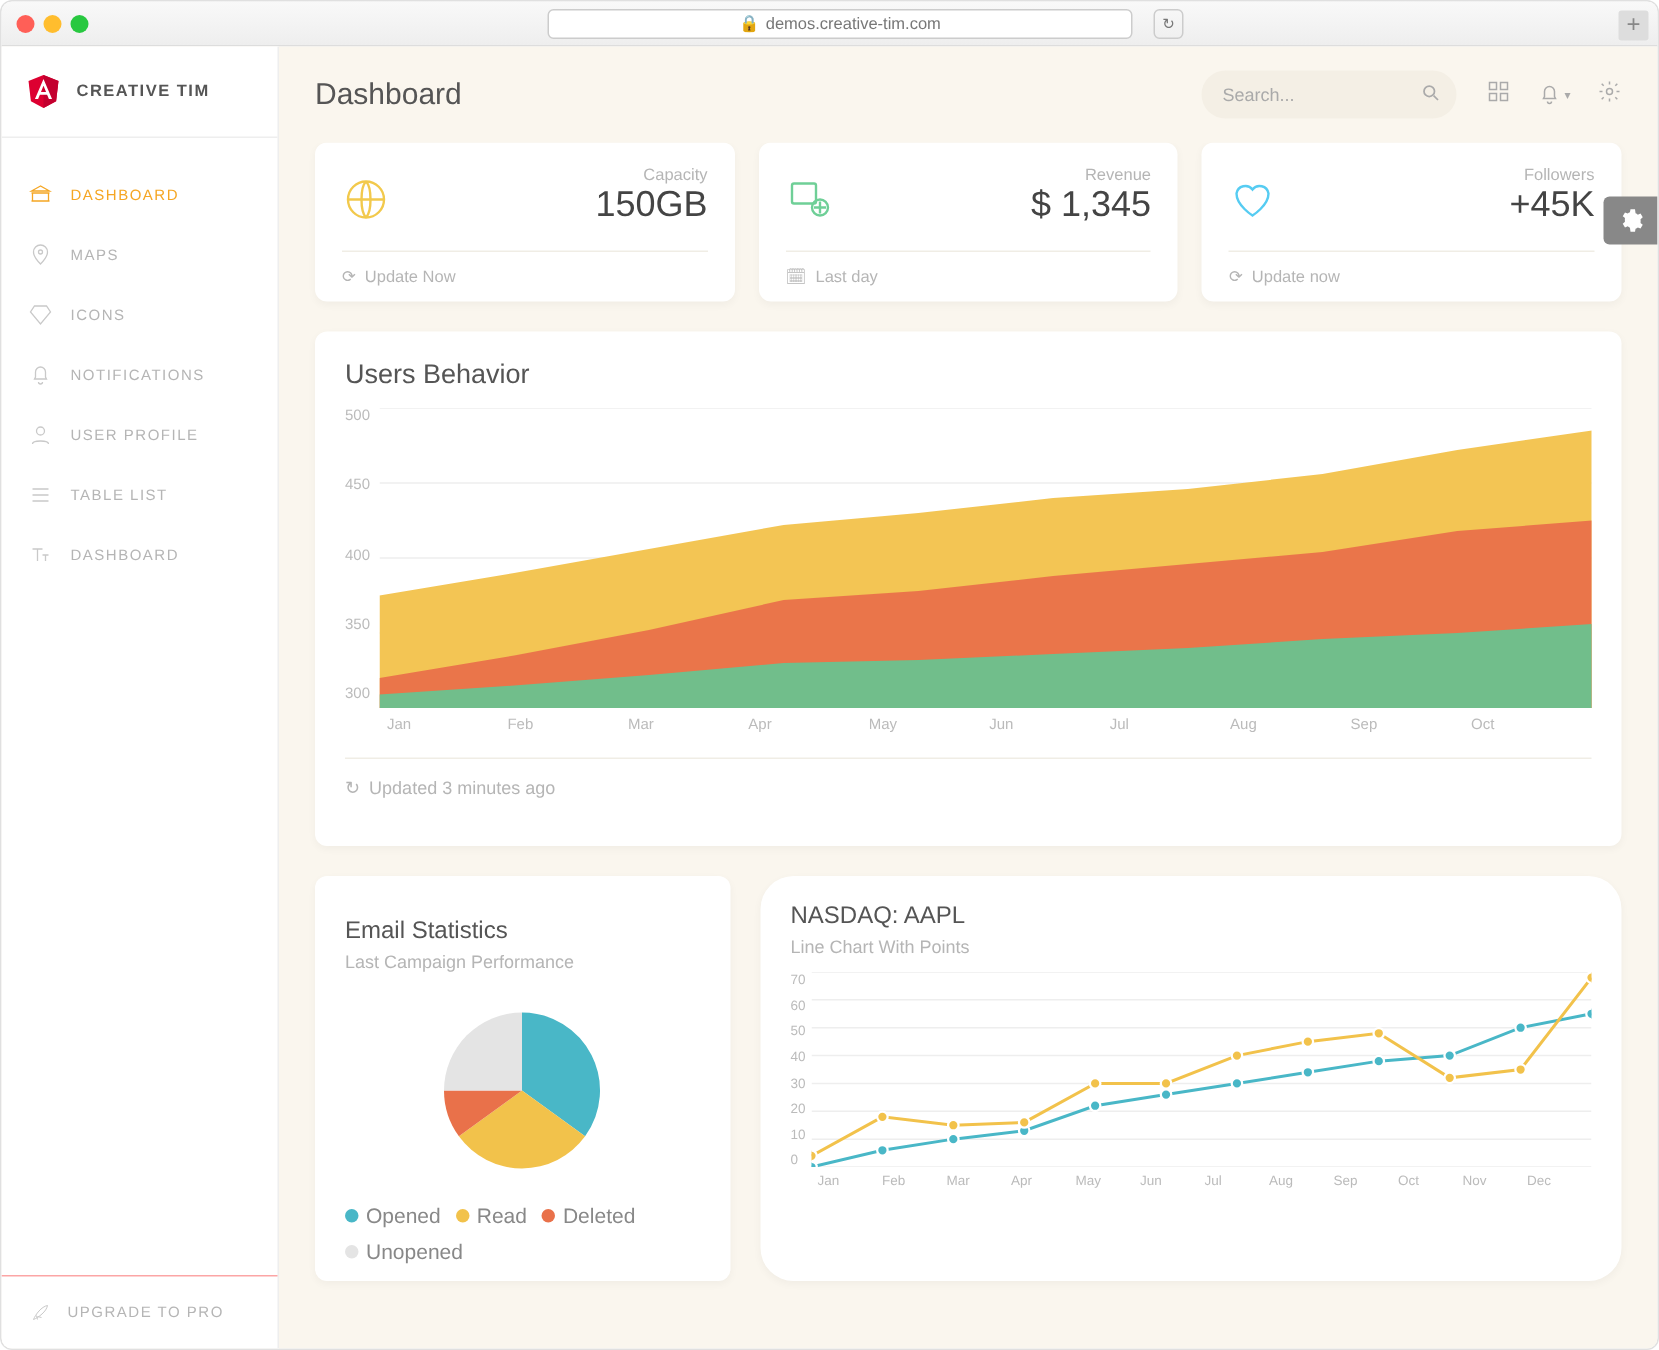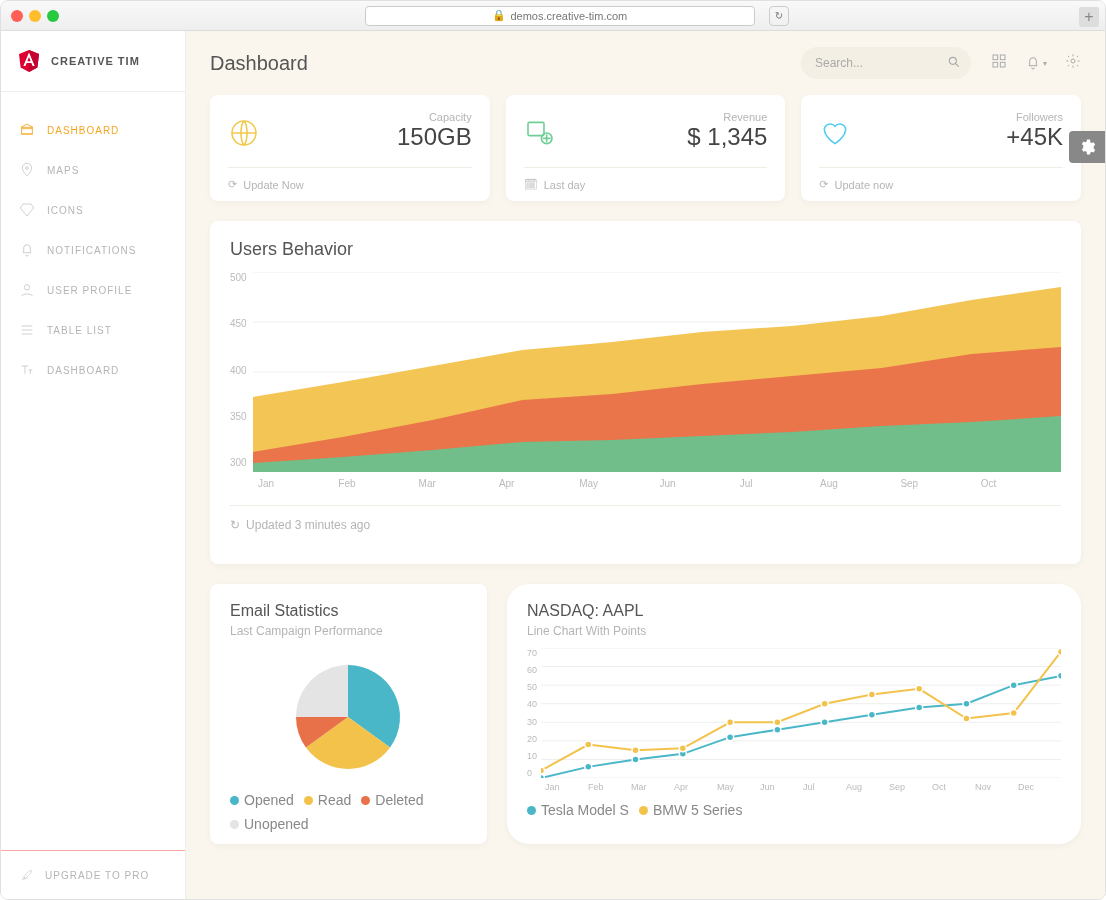--- a/index.html
+++ b/index.html
@@ -51,21 +51,21 @@
   .chart-title { font-size:18px; color:#555;}
   .chart-sub { font-size:12px; color:#b5b5b5; margin-top:4px;}
   .area-wrap { position:relative; margin-top:12px; height:200px; display:flex;}
   .y-axis { display:flex; flex-direction:column; justify-content:space-between; font-size:10px; color:#bbb; padding-right:6px; padding-bottom:4px;gap:28px;}
   .area-svg { flex:1; height:100%;}
   .x-axis { display:flex; margin-left:28px; font-size:10px; color:#bbb; margin-top:6px;}
   .x-axis span { flex:1; text-align:left;}
   .card-foot { border-top:1px solid #f0ede5; margin-top:16px; padding:12px 0 14px; font-size:12px; color:#b5b5b5; display:flex; align-items:center; gap:6px;}
   
   .bottom-row { display:flex; gap:20px; margin-top:20px;}
-  .pie-card { width:312px; padding:18px 20px 12px;}
+  .pie-card { width:312px; padding:28px 20px 12px;}
   .legend { font-size:14px; color:#888; margin-top:10px; display:flex; flex-wrap:wrap; gap:8px 10px;}
   .legend-item { display:flex; align-items:center; gap:5px;}
   .ldot { width:9px;height:9px;border-radius:50%;}
   .line-card { flex:1; padding:18px 20px 12px;border-radius:22px;}
   .line-wrap { position:relative; height:130px; margin-top:10px; display:flex;}
   .line-y { display:flex; flex-direction:column; justify-content:space-between; font-size:9px; color:#bbb; padding-right:4px;}
   .line-svg { flex:1;}
   .line-x { display:flex; margin-left:18px; font-size:9px; color:#bbb; margin-top:4px;}
   .line-x span{flex:1;}
   
@@ -362,30 +362,20 @@
               <span>Apr</span>
               <span>May</span>
               <span>Jun</span>
               <span>Jul</span>
               <span>Aug</span>
               <span>Sep</span>
               <span>Oct</span>
               <span>Nov</span>
               <span>Dec</span>
             </div>
-          <div class="legend" id="ln-legend">
-              <span class="legend-item">
-                <span class="ldot" style="background: rgb(73, 183, 199);"></span>
-                <span>Tesla Model S</span>
-              </span>
-              <span class="legend-item">
-                <span class="ldot" style="background: rgb(242, 194, 75);"></span>
-                <span>BMW 5 Series</span>
-              </span>
-            </div>
         </div>
       </div>
     </div>
   </div>
 </div>
 
 <div class="floating-gear">
   <svg viewBox="0 0 24 24">
       <path d="M12 8a4 4 0 100 8 4 4 0 000-8zm9 4a7 7 0 00-.1-1.2l2-1.6-2-3.4-2.4 1a7 7 0 00-2-1.2L16 2h-4l-.5 2.6a7 7 0 00-2 1.2l-2.4-1-2 3.4 2 1.6A7 7 0 007 12c0 .4 0 .8.1 1.2l-2 1.6 2 3.4 2.4-1a7 7 0 002 1.2L12 22h4l.5-2.6a7 7 0 002-1.2l2.4 1 2-3.4-2-1.6c.1-.4.1-.8.1-1.2z"></path>
     </svg>

